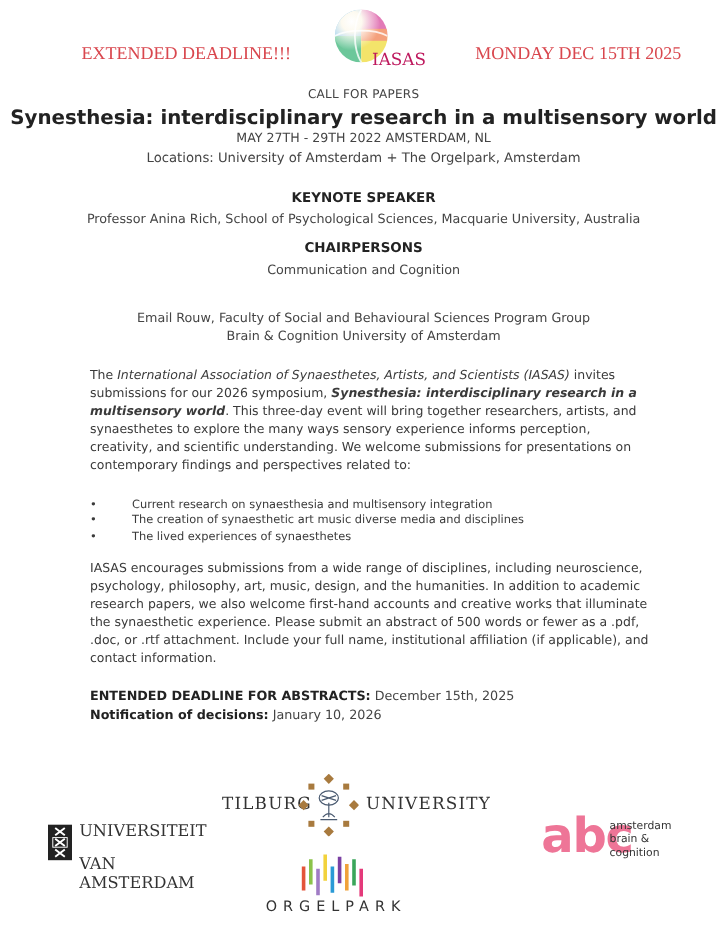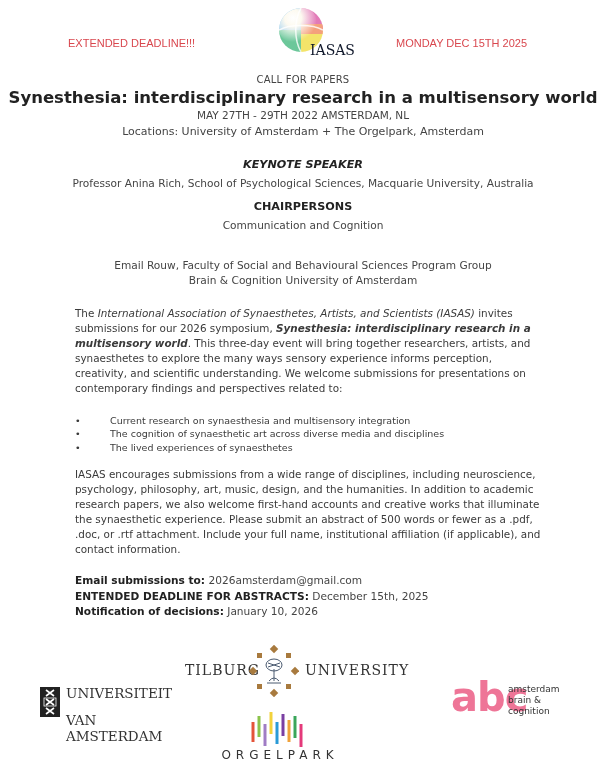--- a/index.html
+++ b/index.html
@@ -1,19 +1,19 @@
 <!DOCTYPE html>
 <html><head>
 <meta charset="utf-8">
 <style>
   html, body { margin: 0; padding: 0; background: #fff; }
   body { width: 606px; height: 784px; position: relative; overflow: hidden;
          font-family: "DejaVu Sans", sans-serif; color: #333; }
   .abs { position: absolute; }
-  .red { color: #d9474e; font-family: Liberation Sans, sans-serif; font-size: 11px; }
+  .red { color: #d9474e; font-family: Liberation Serif, serif; font-size: 15px; }
   .center { left: 0; width: 606px; text-align: center; }
   .cfp { font-size: 10px; color: #444; letter-spacing: 0.2px; }
   .title { font-size: 16.5px; font-weight: bold; color: #222; }
   .sub { font-size: 10.5px; color: #444; }
   .loc { font-size: 11px; color: #444; }
   .h2 { font-size: 11.2px; font-weight: bold; color: #222; }
   .p { font-size: 10.6px; color: #444; line-height: 15.2px; }
   .body { left: 75px; width: 470px; font-size: 10.4px; color: #3a3a3a; line-height: 15.1px; }
   .bullets { left: 75px; width: 470px; font-size: 9.5px; color: #3a3a3a; line-height: 13.4px; }
   .bullets div { position: relative; padding-left: 35px; }
@@ -44,52 +44,51 @@
       <rect x="9" y="6" width="22" height="22" fill="#8cc5e8"></rect>
       <rect x="31" y="6" width="22" height="22" fill="#e27ab7"></rect>
       <rect x="9" y="28" width="22" height="22" fill="#6cc79a"></rect>
       <rect x="31" y="28" width="22" height="22" fill="#f3e46a"></rect>
       <rect x="31" y="22" width="22" height="10" fill="#f4a07c"></rect>
       <circle cx="27" cy="22" r="20" fill="url(#glow)"></circle>
       <path d="M31 6 C24 18 24 38 31 50" stroke="#fff" stroke-width="1.5" fill="none" opacity="0.8"></path>
       <path d="M9 28 C20 22 42 22 53 28" stroke="#fff" stroke-width="1.5" fill="none" opacity="0.8"></path>
     </g>
   </svg>
-  <div class="abs logo-text" style="left:40px; top:40px; font-size:14px; color:#0f172a; background:rgba(255,255,255,0.0);">IASAS</div>
+  <div class="abs logo-text" style="left:40px; top:40px; font-size:14px; color:#be185d; background:rgba(255,255,255,0.0);">IASAS</div>
 </div>
 
 <div class="abs center cfp" style="top:74px;">CALL FOR PAPERS</div>
 <div class="abs center title" style="top:88px;">Synesthesia: interdisciplinary research in a multisensory world</div>
 <div class="abs center sub" style="top:109px;">MAY 27TH - 29TH 2022 AMSTERDAM, NL</div>
 <div class="abs center loc" style="top:125px;">Locations: University of Amsterdam + The Orgelpark, Amsterdam</div>
 
-<div class="abs center h2" style="top:158px;font-style:italic;">KEYNOTE SPEAKER</div>
+<div class="abs center h2" style="top:158px;">KEYNOTE SPEAKER</div>
 <div class="abs center p" style="top:176px;">Professor Anina Rich, School of Psychological Sciences, Macquarie University, Australia</div>
 
 <div class="abs center h2" style="top:200px;">CHAIRPERSONS</div>
 <div class="abs center p" style="top:218px;">
   <div>Communication and Cognition</div>
 </div>
 <div class="abs center p" style="top:258px;">
   <div>Email Rouw, Faculty of Social and Behavioural Sciences Program Group</div>
   <div>Brain &amp; Cognition University of Amsterdam</div>
 </div>
 
 <div class="abs body" style="top:306px;"><span>The </span><i>International Association of Synaesthetes, Artists, and Scientists (IASAS)</i><span> invites submissions for our 2026 symposium, </span><b><i>Synesthesia: interdisciplinary research in a multisensory world</i></b><span>. This three-day event will bring together researchers, artists, and synaesthetes to explore the many ways sensory experience informs perception, creativity, and scientific understanding. We welcome submissions for presentations on contemporary findings and perspectives related to:</span></div>
 
 <div class="abs bullets" style="top:414px;">
   <div>Current research on synaesthesia and multisensory integration</div>
-  <div>The cognition of synaesthetic art across diverse media and disciplines</div>
+  <div>The creation of synaesthetic art music diverse media and disciplines</div>
   <div>The lived experiences of synaesthetes</div>
 </div>
 
 <div class="abs body" style="top:467px;">IASAS encourages submissions from a wide range of disciplines, including neuroscience, psychology, philosophy, art, music, design, and the humanities. In addition to academic research papers, we also welcome first-hand accounts and creative works that illuminate the synaesthetic experience. Please submit an abstract of 500 words or fewer as a .pdf, .doc, or .rtf attachment. Include your full name, institutional affiliation (if applicable), and contact information.</div>
 
 <div class="abs info" style="top:573px;">
-  <div><b>Email submissions to:</b><span> 2026amsterdam@gmail.com</span></div>
   <div><b>ENTENDED DEADLINE FOR ABSTRACTS:</b><span> December 15th, 2025</span></div>
   <div><b>Notification of decisions:</b><span> January 10, 2026</span></div>
 </div>
 
 <div class="abs" style="left:185px; top:645px; width:210px; height:55px;">
   <div class="abs logo-text" style="left:0; top:17px; font-size:14px; letter-spacing:1px; color:#333;">TILBURG</div>
   <svg class="abs" style="left:64px; top:0;" width="50" height="52">
     <g fill="#a87a3e">
       <rect x="22" y="1" width="6" height="6" transform="rotate(45 25 4)"></rect>
       <rect x="22" y="45" width="6" height="6" transform="rotate(45 25 48)"></rect>

